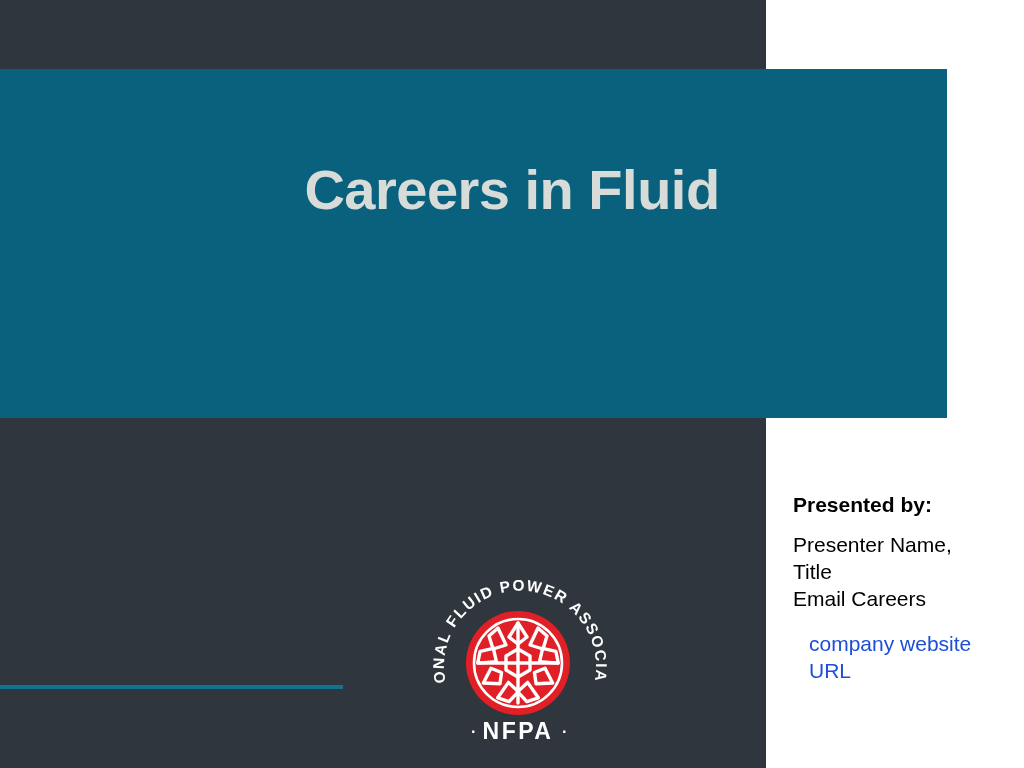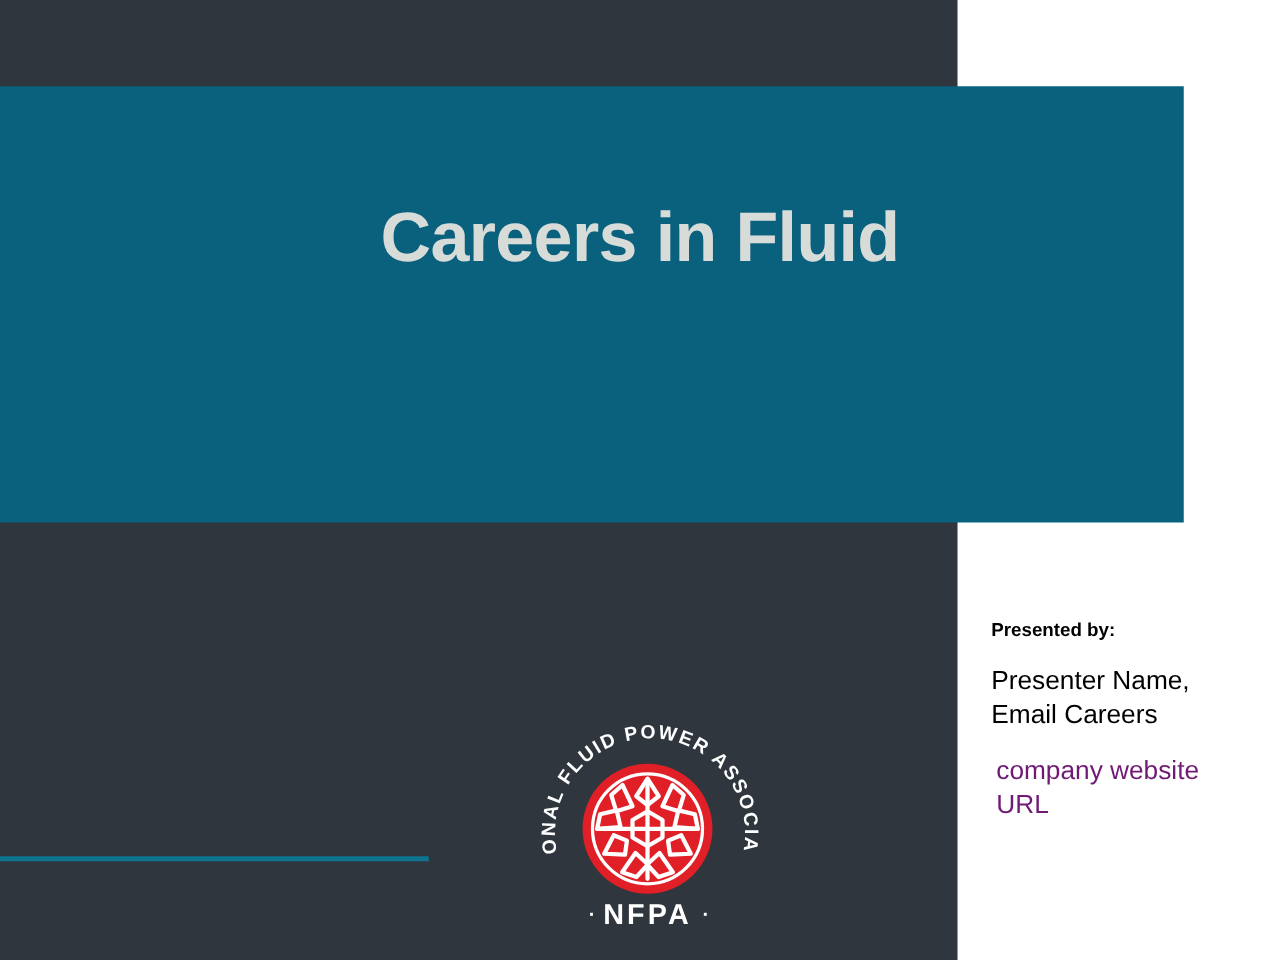--- a/index.html
+++ b/index.html
@@ -79,40 +79,40 @@
   }
 
   
   .presenter-block {
     position: absolute;
     left: 793px;
     top: 492px;
     width: 200px;
   }
   .presented-by {
-    font-size: 15px;
+    font-size: 21px;
     font-weight: bold;
     color: #000000;
     line-height: 26px;
     margin: 0 0 13px 0;
   }
   .presenter-lines {
     font-size: 21px;
     color: #000000;
     line-height: 27px;
     margin: 12px 0 18px 0;
   }
   .presenter-lines span.pline {
     display: block;
   }
   .website-lines {
     font-size: 21px;
-    color: #701a75;
+    color: #1d4ed8;
     line-height: 27px;
-    margin: 4px;
+    margin: 16px;
   }
   .website-lines span.pline {
     display: block;
   }
 </style>
 </head>
 <body>
 
 <div id="slide">
 
@@ -168,20 +168,21 @@
       <text x="39" y="157" font-family="Liberation Sans, sans-serif" font-size="16" font-weight="bold" fill="#ffffff">·</text>
       <text x="86" y="159" font-family="Liberation Sans, sans-serif" font-size="23" font-weight="bold" fill="#ffffff" text-anchor="middle" letter-spacing="2.5">NFPA</text>
       <text x="130" y="157" font-family="Liberation Sans, sans-serif" font-size="16" font-weight="bold" fill="#ffffff">·</text>
     </svg>
   </div>
 
   <div class="presenter-block">
     <div class="presented-by">Presented by:</div>
     <div class="presenter-lines">
       <span class="pline">Presenter Name,</span>
+      <span class="pline">Title</span>
       <span class="pline">Email Careers</span>
     </div>
     <div class="website-lines">
       <span class="pline">company website</span>
       <span class="pline">URL</span>
     </div>
   </div>
 
 </div>
 

